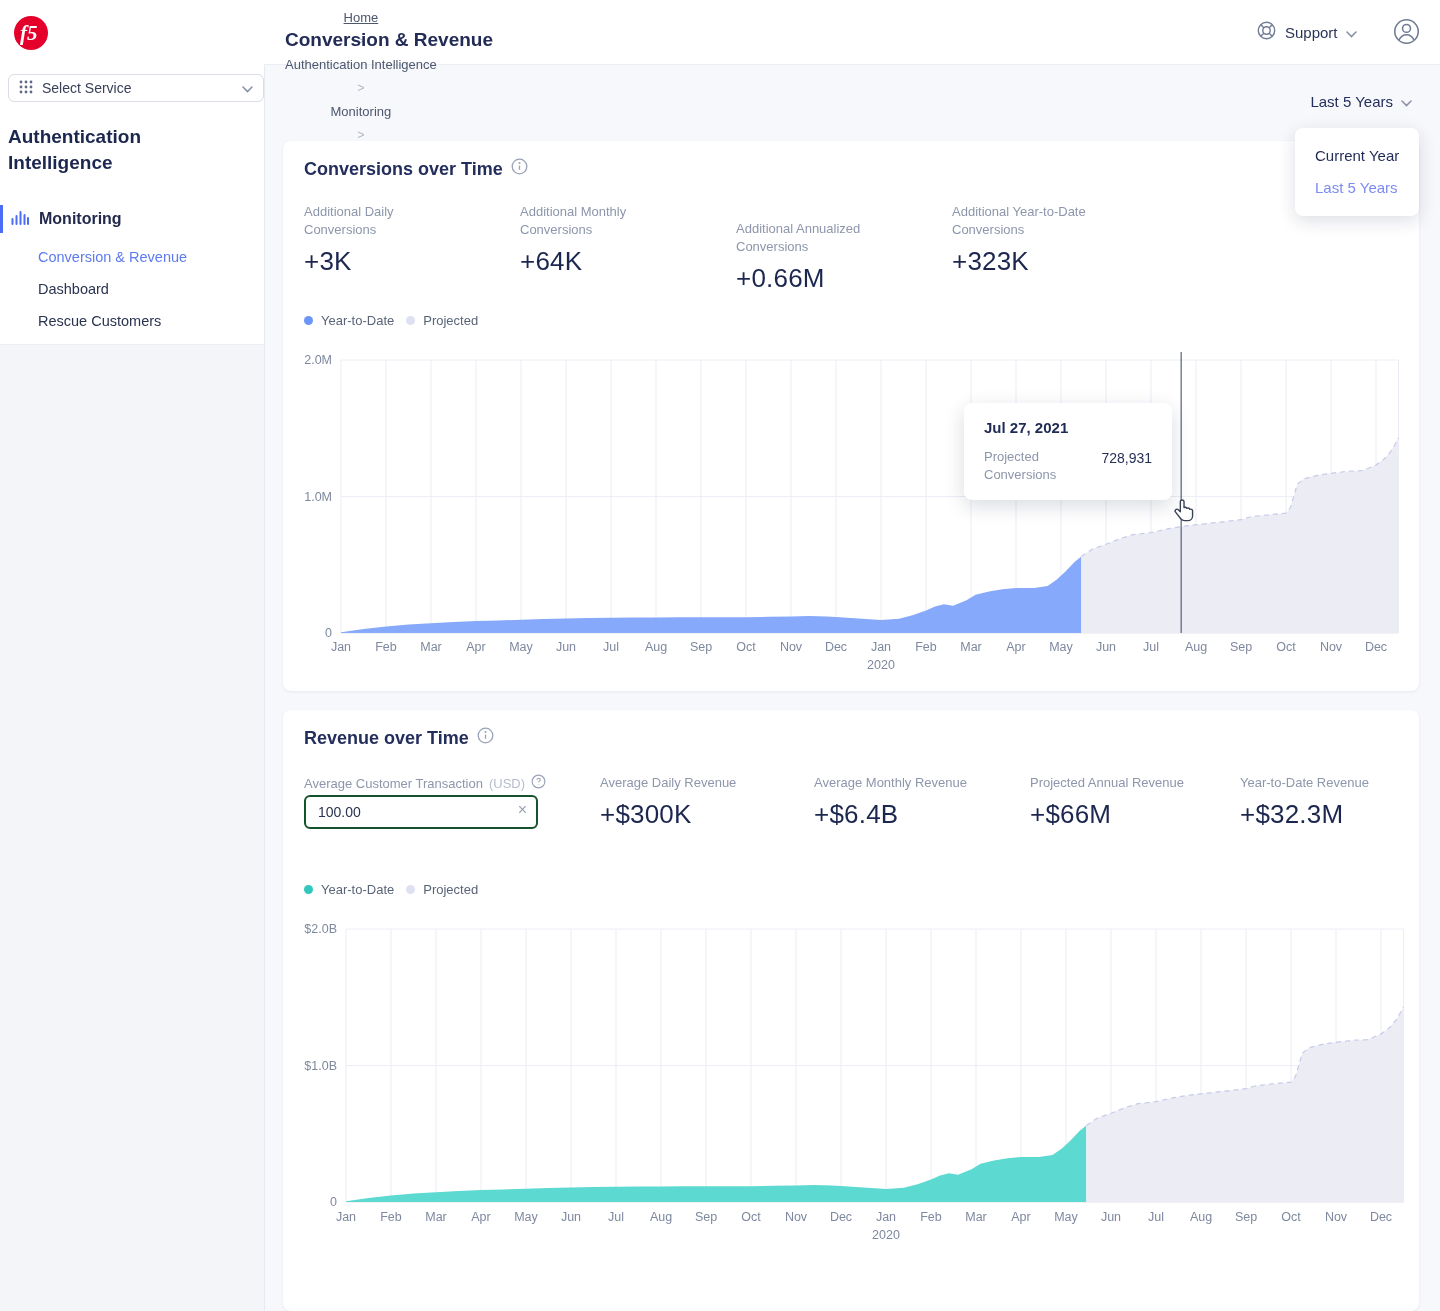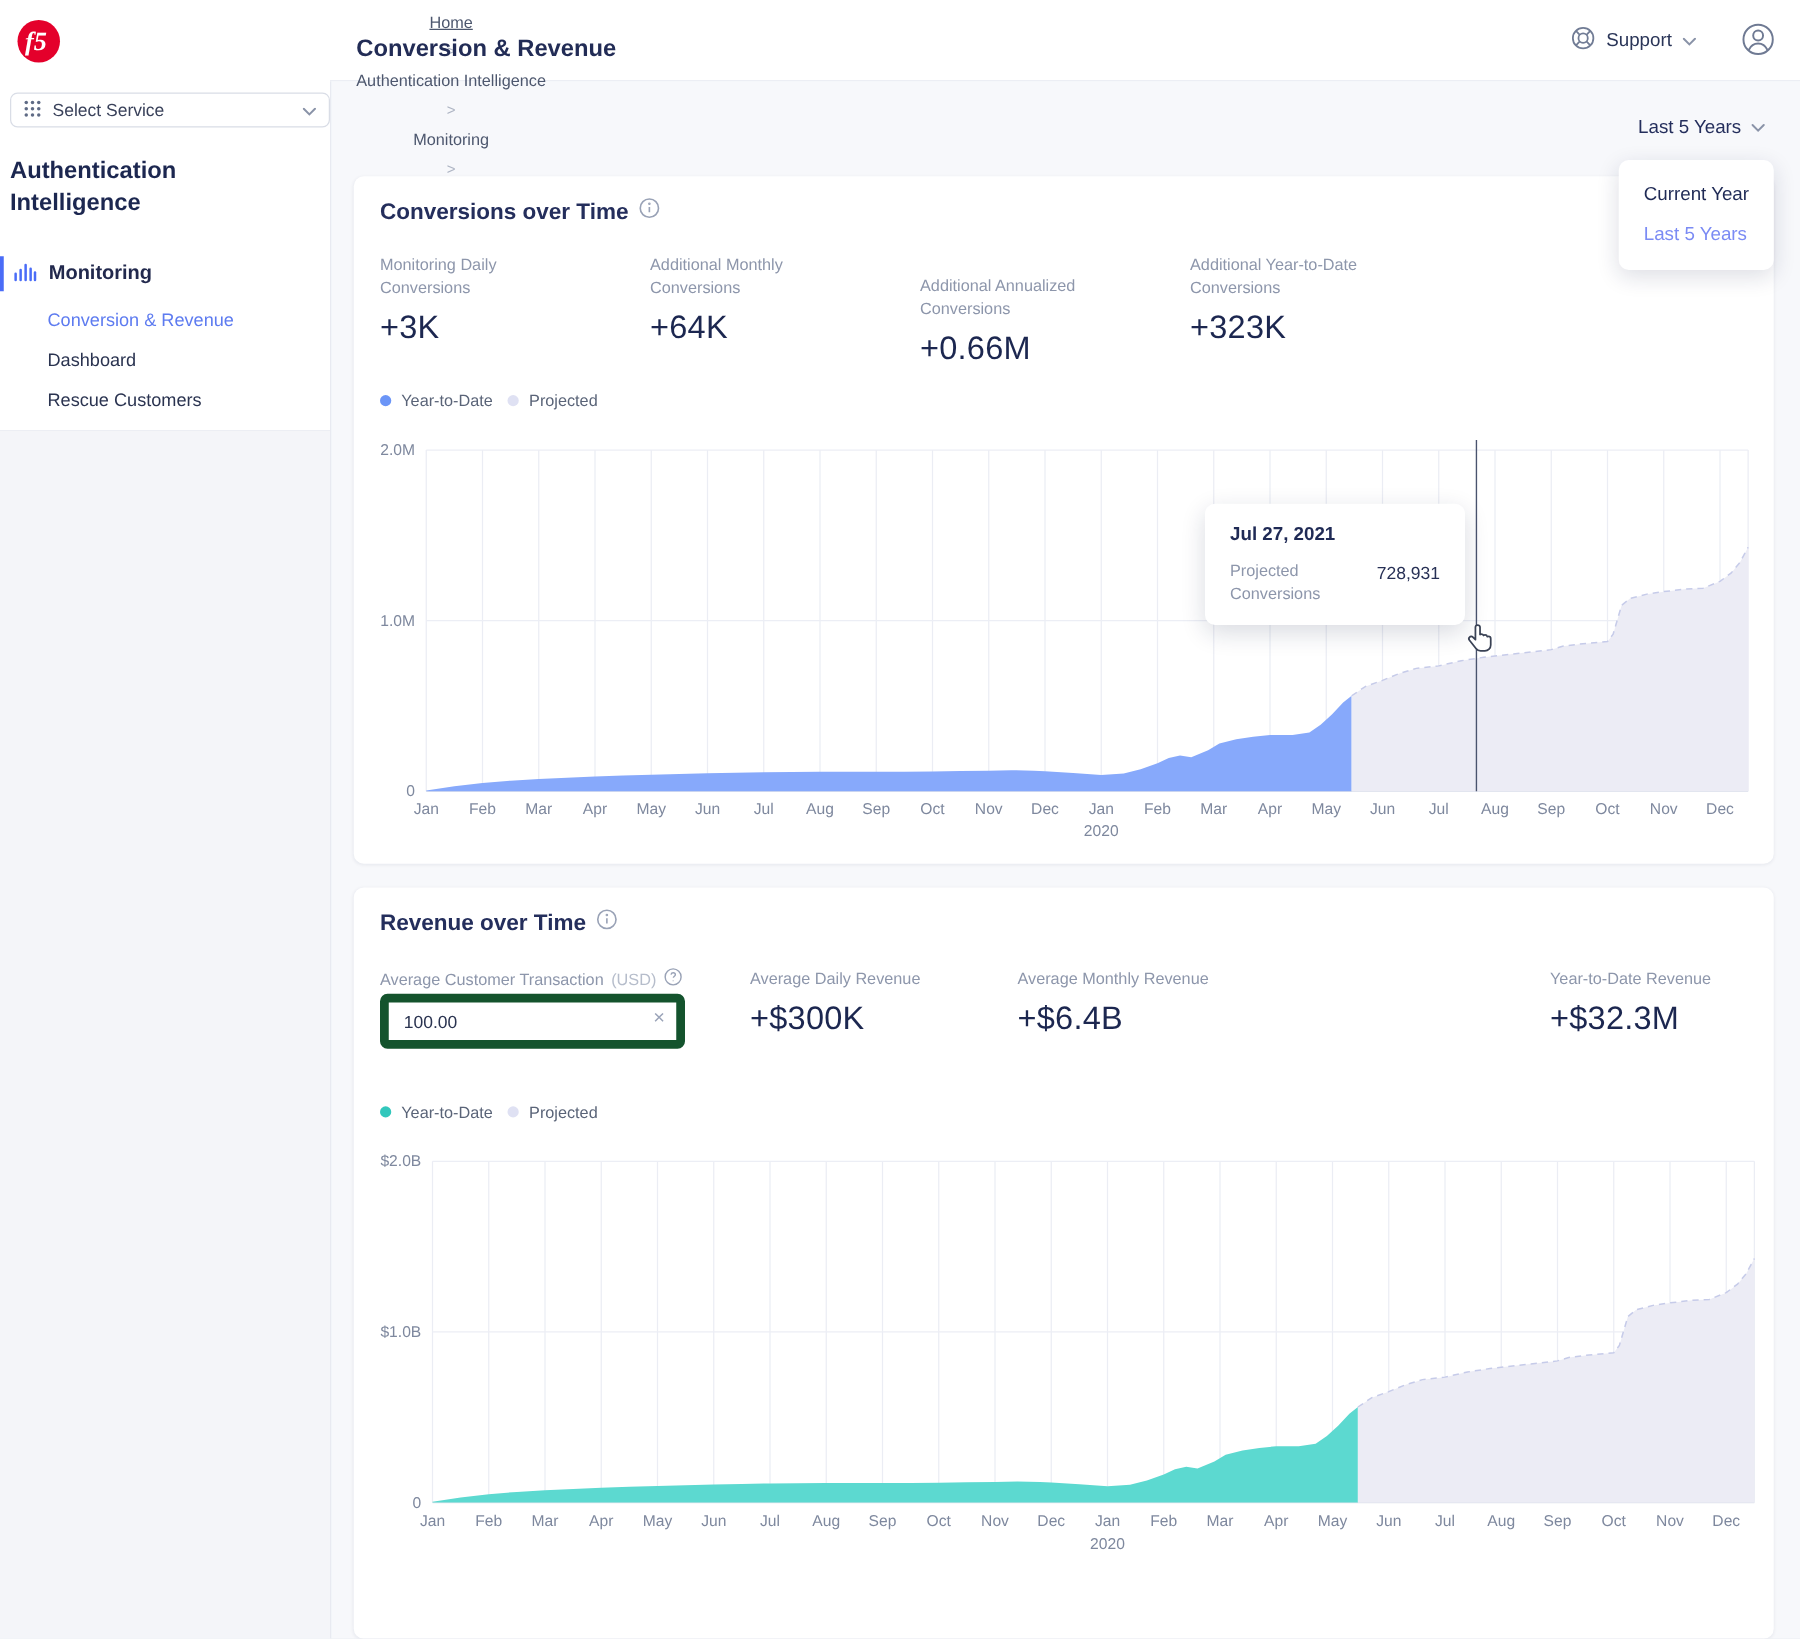--- a/index.html
+++ b/index.html
@@ -48,21 +48,21 @@
   .stat-label{font-size:13px;line-height:18px;color:#8d96ab;}
   .stat-label span{display:block;}
   .stat-value{margin-top:7px;font-size:26px;font-weight:normal;color:#1c2750;letter-spacing:.2px;}
   .legend{position:absolute;left:21px;top:172px;display:flex;align-items:center;gap:12px;}
   .legend-item{display:flex;align-items:center;gap:8px;font-size:13px;color:#5a6478;cursor:pointer;}
   .legend-dot{width:9px;height:9px;border-radius:50%;}
 
   
   .txn-label{position:absolute;left:21px;top:64px;display:flex;align-items:center;gap:6px;font-size:13px;color:#8d96ab;}
   .txn-unit{color:#b6bdcb;}
-  .txn-box{position:absolute;left:21px;top:85px;width:230px;height:30px;border:7px solid #14532d;border-radius:6px;background:#fff;}
+  .txn-box{position:absolute;left:21px;top:85px;width:230px;height:30px;border:2px solid #14532d;border-radius:6px;background:#fff;}
   .txn-box input{position:absolute;left:0;top:0;width:100%;height:100%;border:none;outline:none;background:transparent;
       font-family:"Liberation Sans",sans-serif;font-size:14px;color:#2a3350;padding:0 30px 0 12px;box-sizing:border-box;}
   .txn-clear{position:absolute;right:9px;top:4px;font-size:16px;color:#9aa3b8;cursor:pointer;}
 
   
   svg.chart{position:absolute;}
   svg text.ax{font-family:"Liberation Sans",sans-serif;font-size:12.5px;fill:#7e889e;}
 
   
   .tooltip{left:964px;top:403px;width:208px;height:97px;background:#fff;border-radius:8px;
@@ -190,21 +190,21 @@
         <svg width="17" height="17" viewBox="0 0 17 17" fill="none" stroke="#99a2b6" stroke-width="1.3">
           <circle cx="8.5" cy="8.5" r="7.3"></circle>
           <path d="M8.5 7.6v4.2"></path>
             <circle cx="8.5" cy="5" r="0.4" fill="#99a2b6"></circle>
         </svg>
       </span>
     </div>
 
     <div class="stat" style="left:21px;top:62px;width:180px;">
       <div class="stat-label">
-          <span>Monitoring Daily</span>
+          <span>Additional Daily</span>
           <span>Conversions</span>
         </div>
       <div class="stat-value">+3K</div>
     </div>
     <div class="stat" style="left:237px;top:62px;width:180px;">
       <div class="stat-label">
           <span>Additional  Monthly</span>
           <span>Conversions</span>
         </div>
       <div class="stat-value">+64K</div>
@@ -346,20 +346,26 @@
           <span>Average Daily Revenue</span>
         </div>
       <div class="stat-value">+$300K</div>
     </div>
     <div class="stat" style="left:531px;top:64px;width:210px;">
       <div class="stat-label">
           <span>Average Monthly Revenue</span>
         </div>
       <div class="stat-value">+$6.4B</div>
     </div>
+    <div class="stat" style="left:747px;top:64px;width:210px;">
+      <div class="stat-label">
+          <span>Projected Annual Revenue</span>
+        </div>
+      <div class="stat-value">+$66M</div>
+    </div>
     <div class="stat" style="left:957px;top:64px;width:210px;">
       <div class="stat-label">
           <span>Year-to-Date Revenue</span>
         </div>
       <div class="stat-value">+$32.3M</div>
     </div>
 
     <div class="legend">
       <div class="legend-item">
         <span class="legend-dot" style="background-color: rgb(50, 199, 188);"></span>

